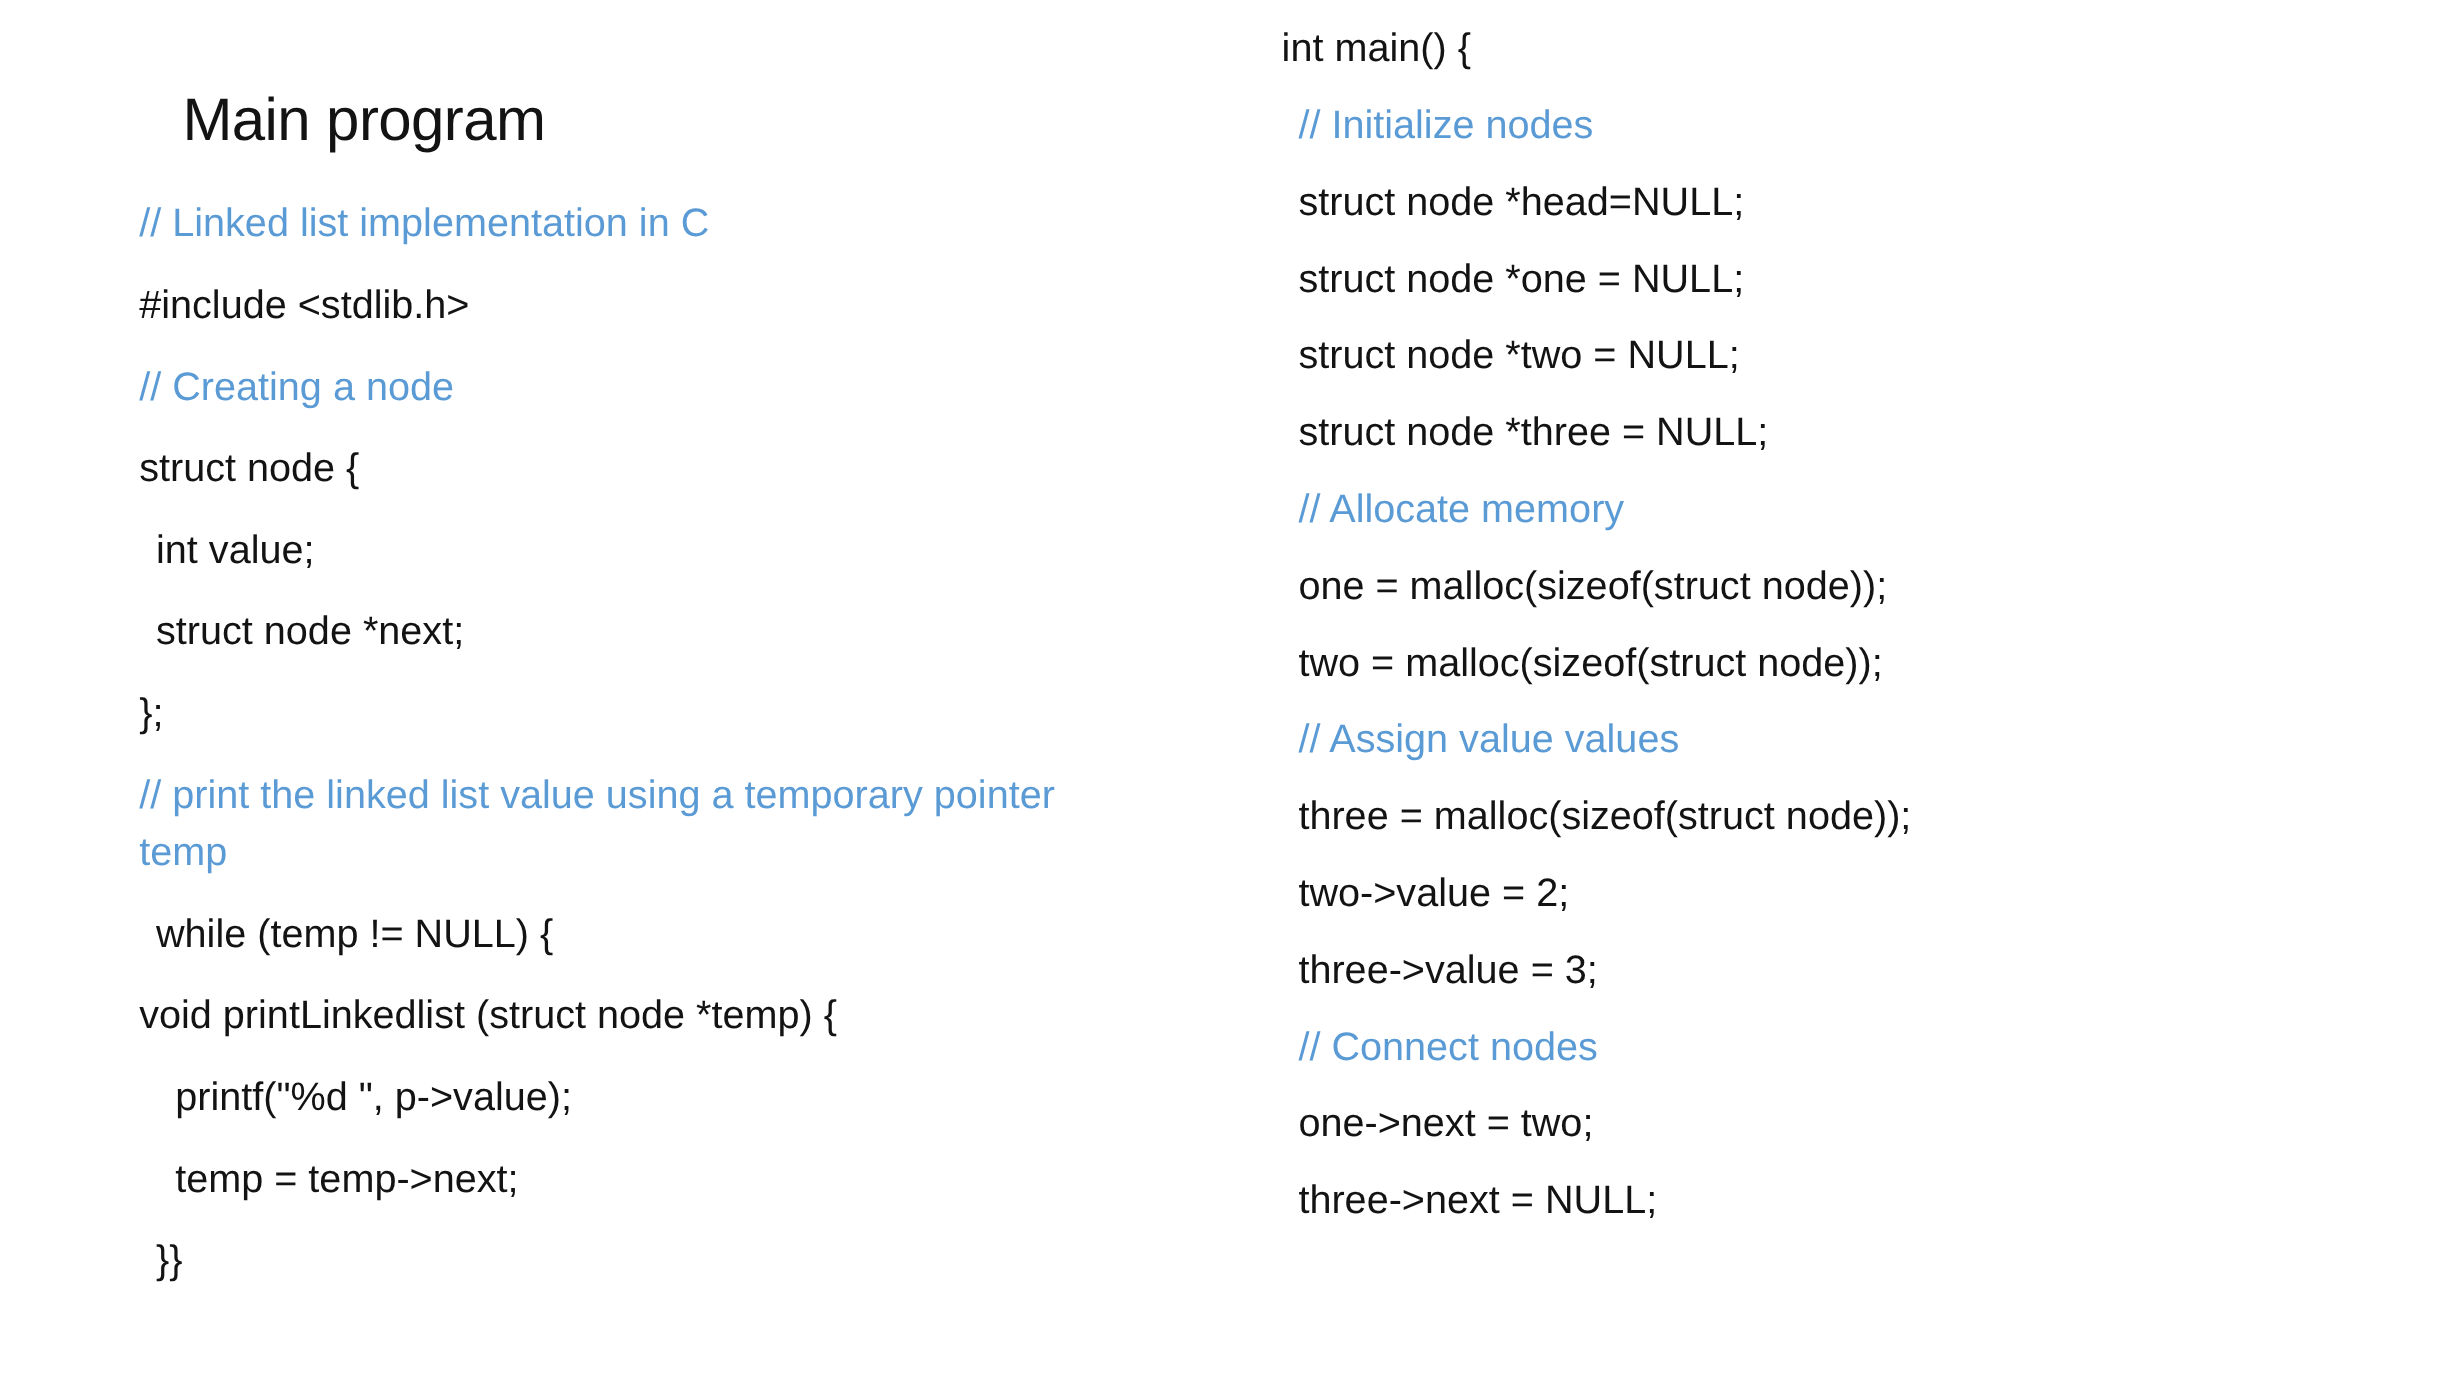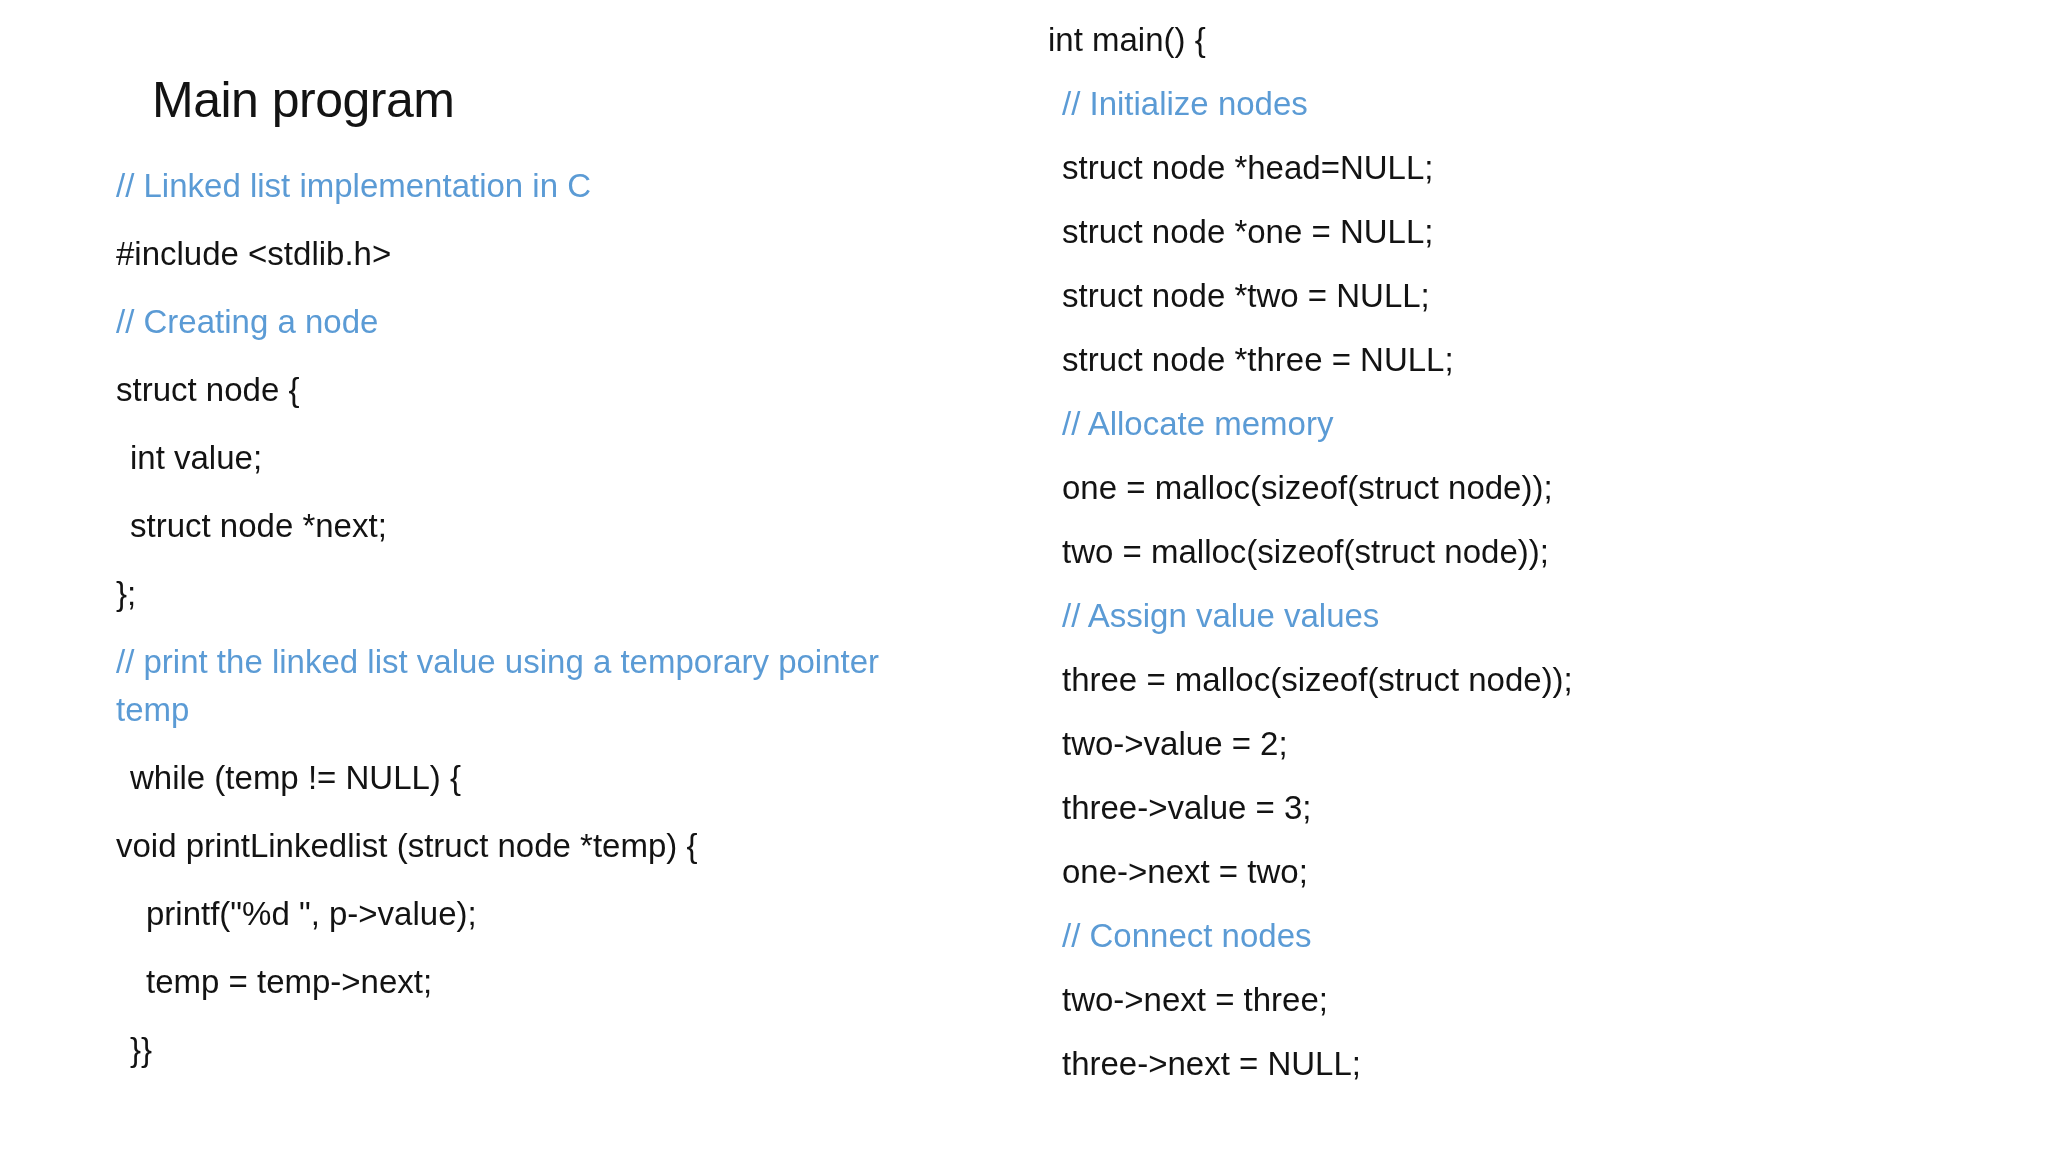--- a/index.html
+++ b/index.html
@@ -48,20 +48,21 @@
 
   .code-line {
     font-size: 33px;
     line-height: 68px;
     color: #131313;
     white-space: pre-wrap;
     word-break: normal;
   }
   #right-column .code-line {
     line-height: 64px;
+    margin-left: 20px;
   }
   .code-line.comment {
     color: #5B9BD5;
   }
   .code-line.indent-1 { padding-left: 14px; }
   .code-line.indent-2 { padding-left: 30px; }
 
   
   .code-line.wrap {
     line-height: 48px;
@@ -97,17 +98,16 @@
     <div class="code-line indent-1">struct node *one = NULL;</div>
     <div class="code-line indent-1">struct node *two = NULL;</div>
     <div class="code-line indent-1">struct node *three = NULL;</div>
     <div class="code-line comment indent-1">// Allocate memory</div>
     <div class="code-line indent-1">one = malloc(sizeof(struct node));</div>
     <div class="code-line indent-1">two = malloc(sizeof(struct node));</div>
     <div class="code-line comment indent-1">// Assign value values</div>
     <div class="code-line indent-1">three = malloc(sizeof(struct node));</div>
     <div class="code-line indent-1">two-&gt;value = 2;</div>
     <div class="code-line indent-1">three-&gt;value = 3;</div>
+    <div class="code-line comment indent-1">// Connect nodes</div>
     <div class="code-line indent-1">one-&gt;next = two;</div>
-    <div class="code-line comment indent-1">// Connect nodes</div>
-    <div class="code-line indent-1">two-&gt;next = three;</div>
     <div class="code-line indent-1">three-&gt;next = NULL;</div>
   </div>
 
 </body></html>

